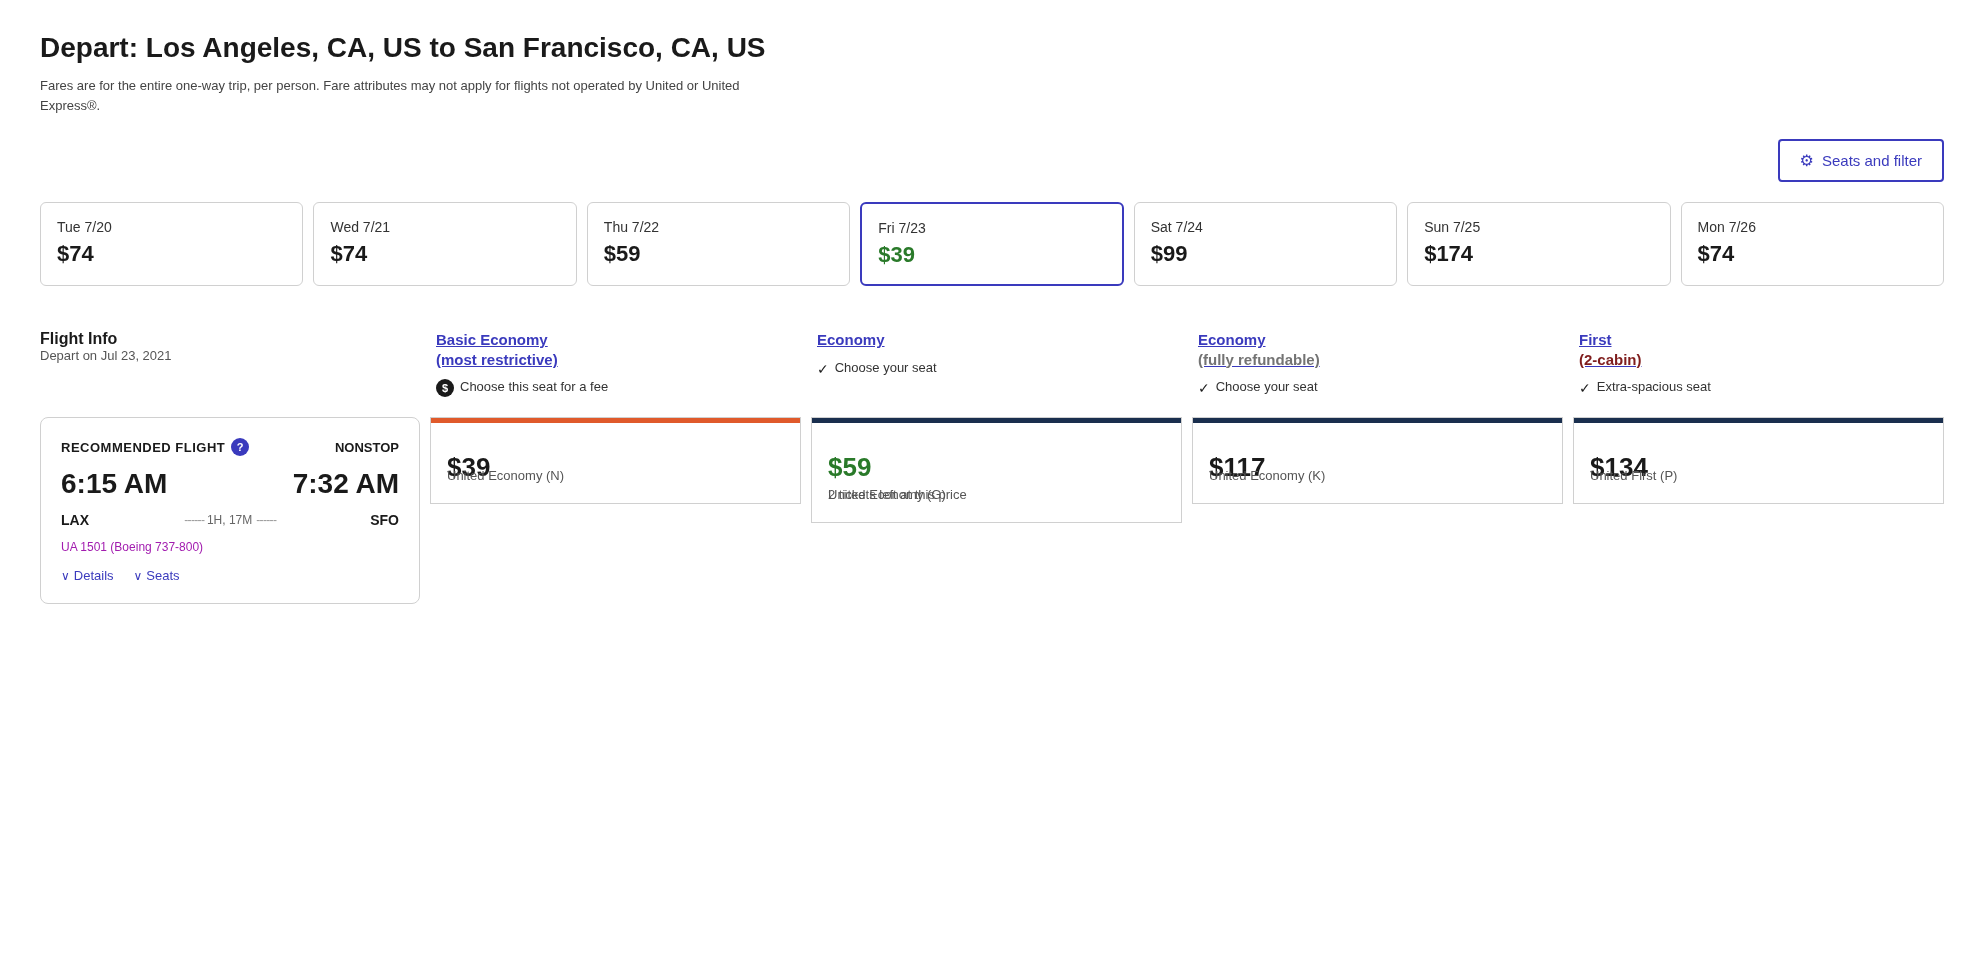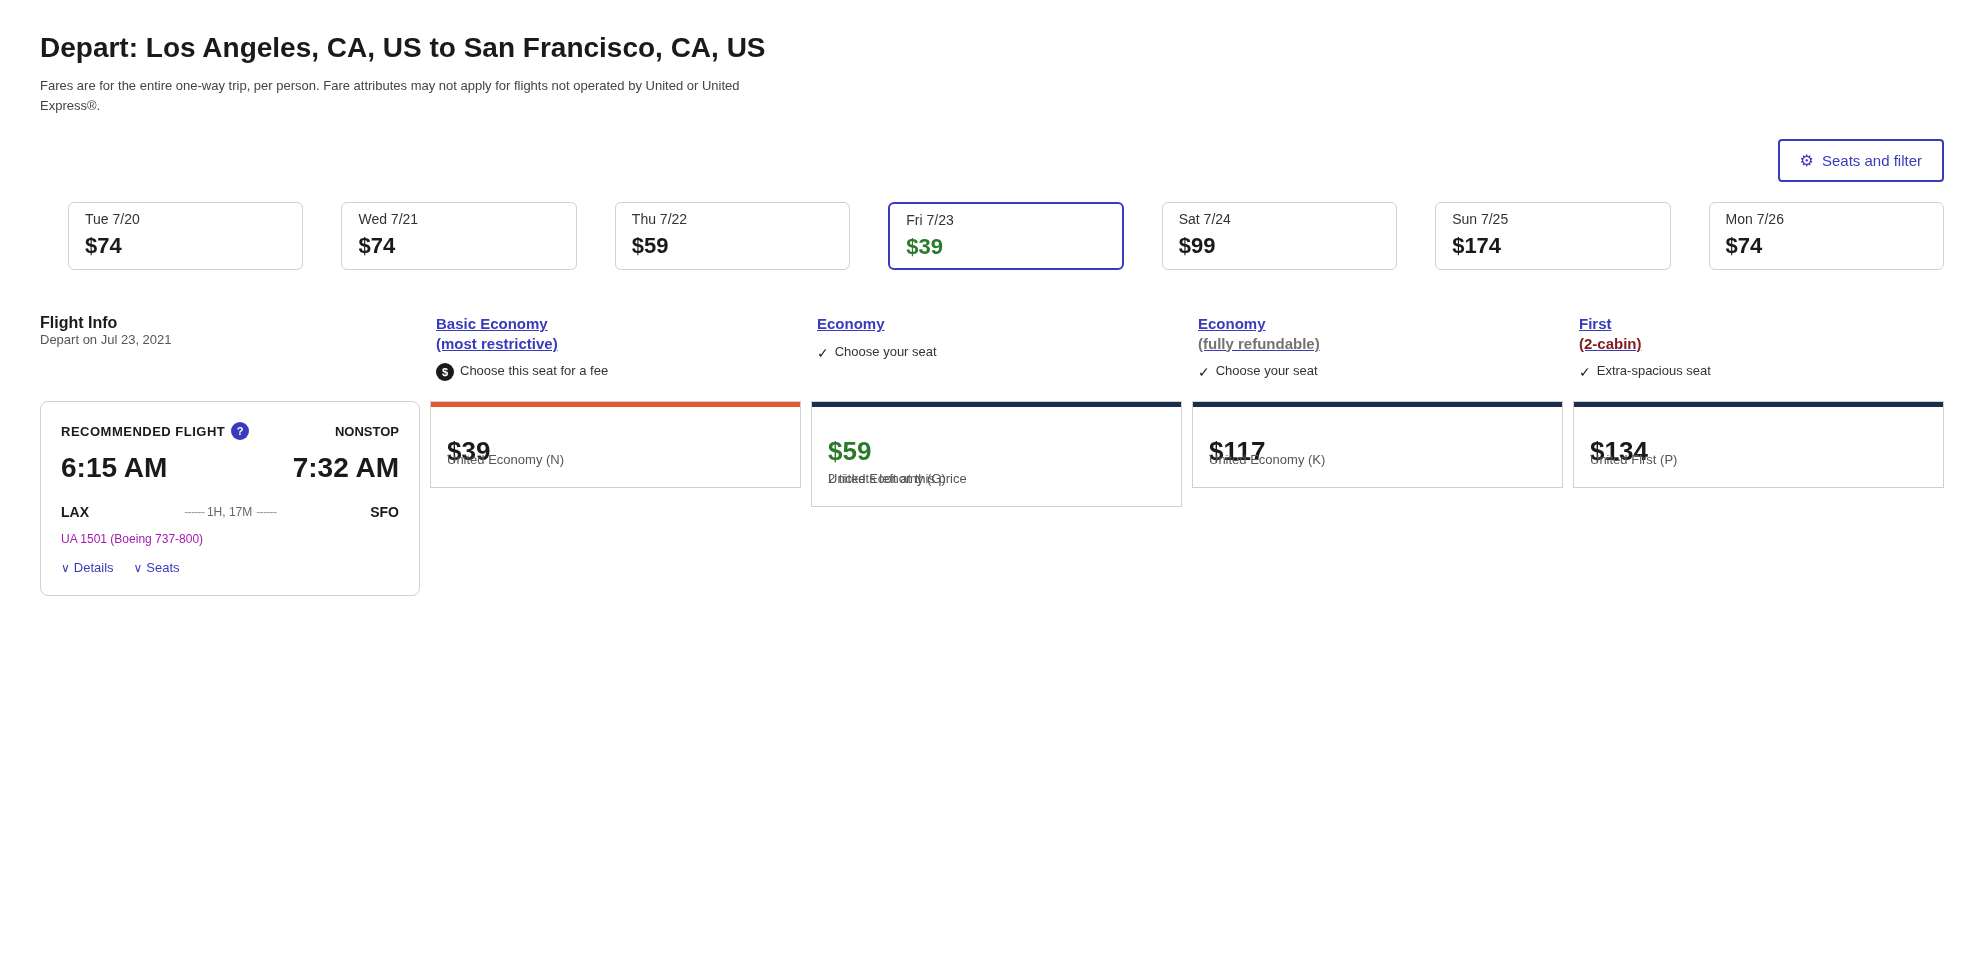--- a/index.html
+++ b/index.html
@@ -52,24 +52,23 @@
     
     .date-selector {
       display: grid;
       grid-template-columns: repeat(7, 1fr);
       gap: 10px;
       margin-bottom: 32px;
     }
     .date-card {
       border: 1.5px solid #d0d0d0;
       border-radius: 6px;
-      padding: 8px 16px;
+      padding: 16px 16px;
       background: #fff;
       cursor: pointer;
-      margin-left: 28px;
     }
     .date-card.selected {
       border: 2px solid #3a3abd;
     }
     .date-card .date-label {
       font-size: 14px;
       color: #333;
       margin-bottom: 6px;
     }
     .date-card .date-price {
@@ -166,21 +165,21 @@
     }
     .nonstop-tag {
       font-size: 13px;
       font-weight: 600;
       color: #1a1a1a;
     }
     .flight-times {
       display: flex;
       justify-content: space-between;
       align-items: center;
-      margin-bottom: 20px;
+      margin-bottom: 12px;
       text-align: right;
     }
     .time-val {
       font-size: 28px;
       font-weight: 700;
     }
     .airport-row {
       display: flex;
       justify-content: space-between;
       align-items: center;

